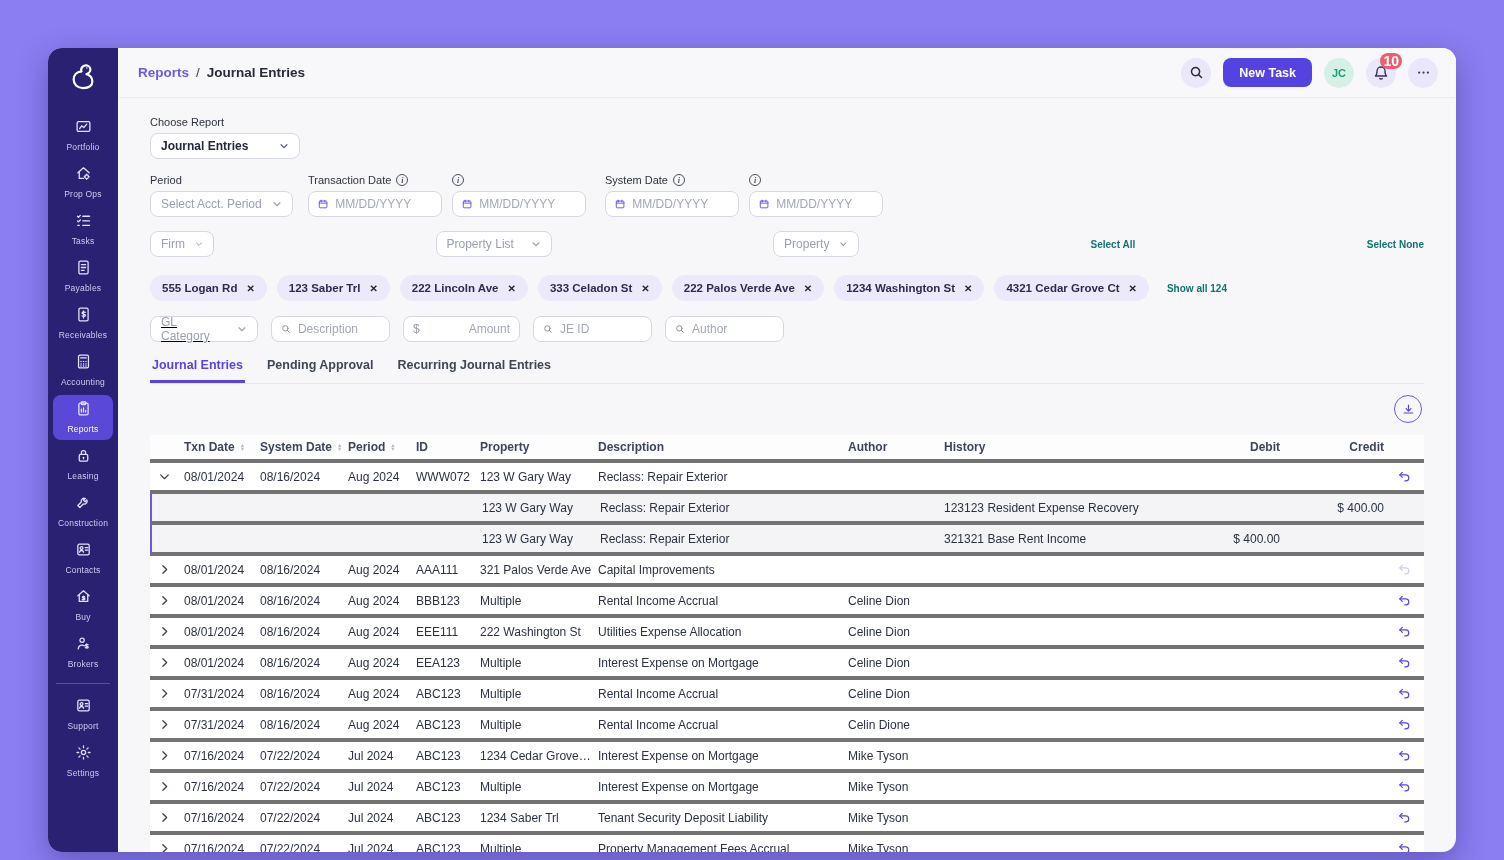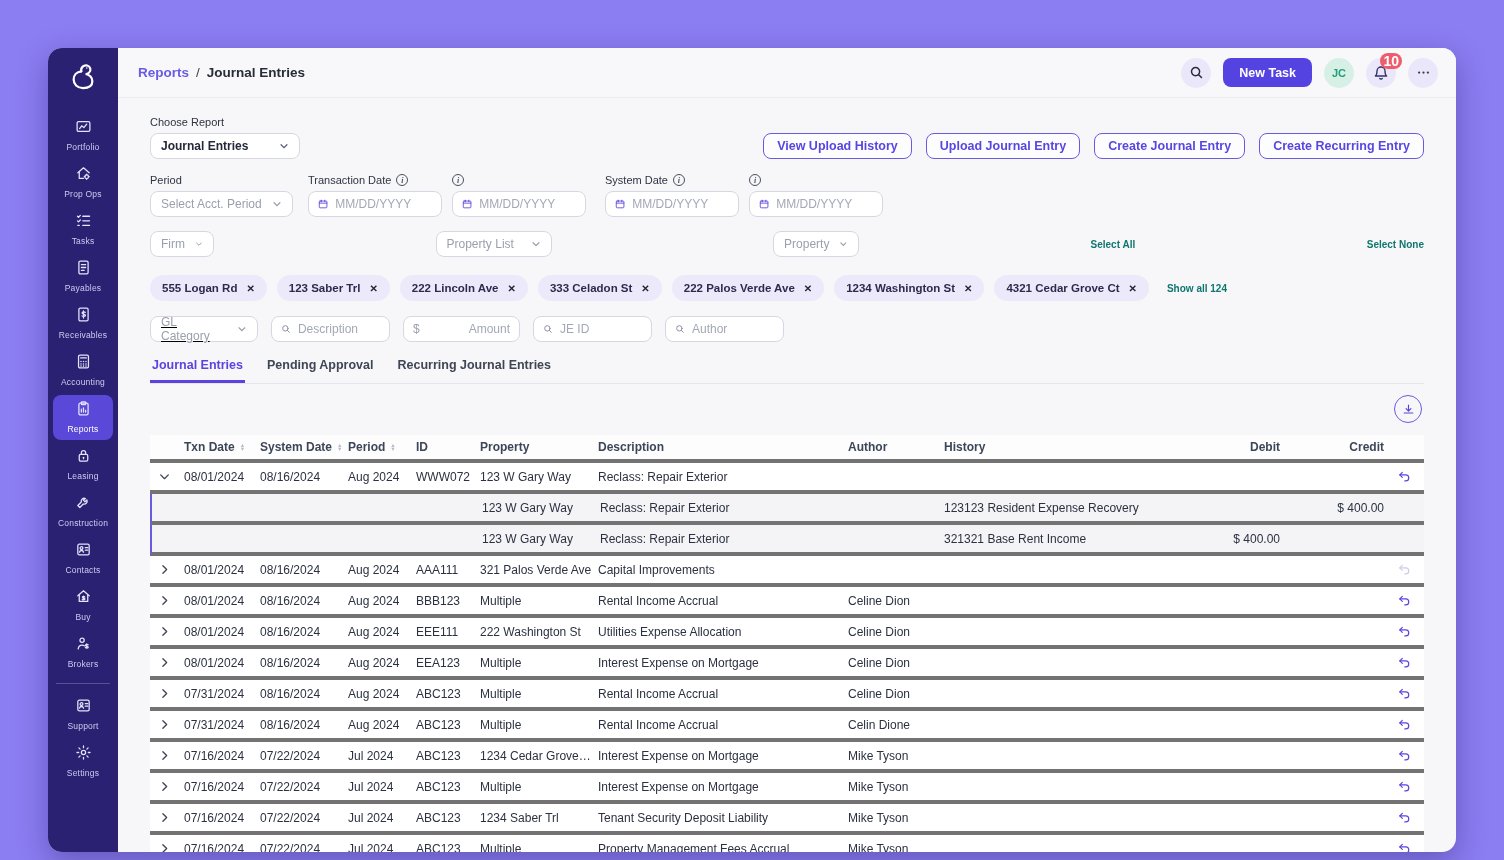--- a/index.html
+++ b/index.html
@@ -278,26 +278,20 @@
       <div class="row1">
         <div>
           <div class="field-label">Choose Report</div>
           <div class="select-box report-select">
             <span class="sel-value">Journal Entries</span>
             <svg width="10" height="10" viewBox="0 0 24 24" fill="none" stroke="#57607a" stroke-width="3" stroke-linecap="round">
                 <path d="M5 9l7 7 7-7"></path>
               </svg>
           </div>
         </div>
-        <div class="actions" id="actions-root">
-            <button class="btn-outline">View Upload History</button>
-            <button class="btn-outline">Upload Journal Entry</button>
-            <button class="btn-outline">Create Journal Entry</button>
-            <button class="btn-outline">Create Recurring Entry</button>
-          </div>
       </div>
 
       <div class="filters-dates">
         <div class="fcol" style="margin-right:5px;">
           <div class="field-label">Period</div>
           <div class="select-box placeholder" style="width:143px;">
             <span class="sel-value">Select Acct. Period</span>
             <svg width="10" height="10" viewBox="0 0 24 24" fill="none" stroke="#9aa0ad" stroke-width="3" stroke-linecap="round">
                 <path d="M5 9l7 7 7-7"></path>
               </svg>

